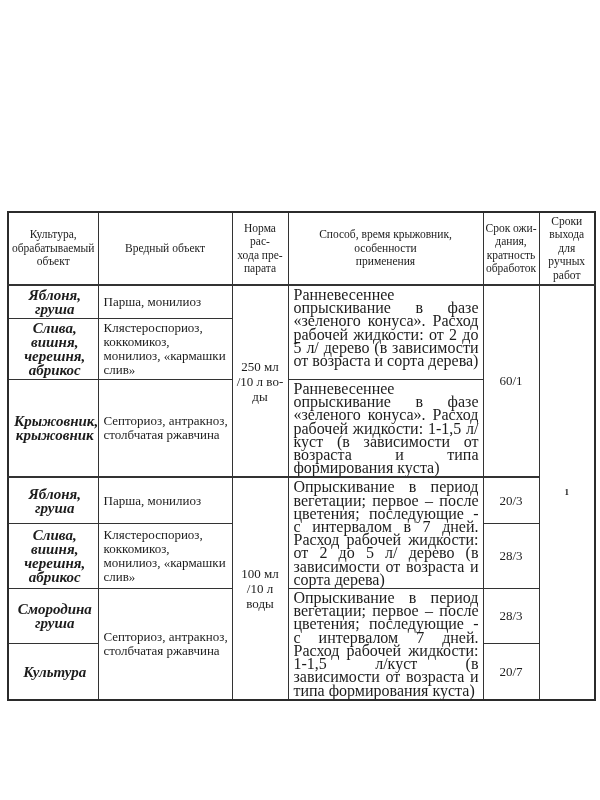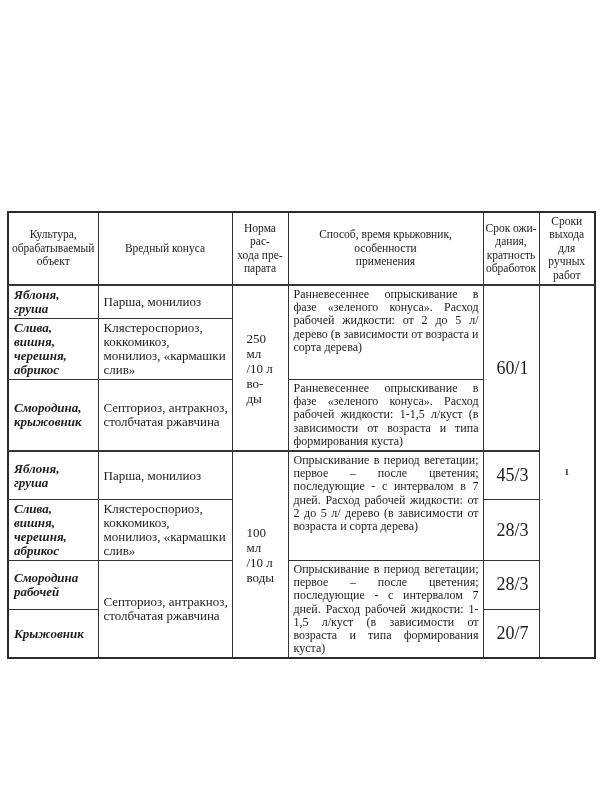--- a/index.html
+++ b/index.html
@@ -40,51 +40,52 @@
     white-space: pre-line;
     padding: 2px 1px;
     border-bottom-width: 2px;
   }
   
   tr.section-start td {
     border-top-width: 2px;
   }
   
   td.culture {
-    font-size: 13px;
+    font-size: 15px;
     line-height: 14px;
     font-weight: bold;
     font-style: italic;
-    text-align: left;
+    text-align: center;
     vertical-align: middle;
     padding: 2px 2px 2px 5px;
   }
   td.pest {
     font-size: 13px;
     line-height: 14px;
     text-align: left;
     vertical-align: middle;
     padding: 2px 3px 2px 5px;
   }
   td.dose {
     font-size: 13px;
     line-height: 15px;
+    text-align: center;
     vertical-align: middle;
     white-space: pre-line;
-    padding: 14px;
+    padding: 1px;
   }
   td.method {
-    font-size: 12px;
+    font-size: 16px;
     line-height: 13.2px;
     text-align: justify;
     vertical-align: top;
     padding: 2px 4px 2px 5px;
   }
   td.waiting {
-    font-size: 18px;
+    font-size: 13px;
     text-align: center;
     vertical-align: middle;
     padding: 13px;
   }
   td.manual {
     font-size: 9px;
     font-weight: bold;
     text-align: center;
     vertical-align: middle;
     padding: 1px;
@@ -102,21 +103,21 @@
       <col style="width:56px">
       <col style="width:195px">
       <col style="width:56px">
       <col style="width:56px">
     </colgroup>
     <thead>
       <tr style="height:67px">
         <th>Культура,
 обрабатываемый
 объект</th>
-        <th>Вредный конуса</th>
+        <th>Вредный объект</th>
         <th>Норма рас-
 хода пре-
 парата</th>
         <th>Способ, время крыжовник, особенности
 применения</th>
         <th>Срок ожи-
 дания,
 кратность
 обработок</th>
         <th>Сроки
@@ -134,44 +135,44 @@
 ды</td>
         <td class="method" rowspan="2">Ранневесеннее опрыскивание в фазе «зеленого конуса». Расход рабочей жидкости: от 2 до 5 л/ дерево (в зависимости от возраста и сорта дерева)</td>
         <td class="waiting" rowspan="3">60/1</td>
         <td class="manual" rowspan="7">1</td>
       </tr>
       <tr style="height:50px">
         <td class="culture">Слива, вишня, черешня, абрикос</td>
         <td class="pest">Клястероспориоз, коккомикоз, монилиоз, «кармашки слив»</td>
       </tr>
       <tr style="height:67px">
-        <td class="culture">Смородина, крыжовник</td>
+        <td class="culture">Крыжовник, крыжовник</td>
         <td class="pest">Септориоз, антракноз, столбчатая ржавчина</td>
         <td class="method">Ранневесеннее опрыскивание в фазе «зеленого конуса». Расход рабочей жидкости: 1-1,5 л/куст (в зависимости от возраста и типа формирования куста)</td>
       </tr>
       <tr style="height:25px" class="section-start">
         <td class="culture">Яблоня, груша</td>
         <td class="pest">Парша, монилиоз</td>
         <td class="dose" rowspan="4">100 мл
 /10 л
 воды</td>
         <td class="method" rowspan="2">Опрыскивание в период вегетации; первое – после цветения; последующие - с интервалом в 7 дней. Расход рабочей жидкости: от 2 до 5 л/ дерево (в зависимости от возраста и сорта дерева)</td>
-        <td class="waiting">45/3</td>
+        <td class="waiting">20/3</td>
       </tr>
       <tr style="height:60px">
         <td class="culture">Слива, вишня, черешня, абрикос</td>
         <td class="pest">Клястероспориоз, коккомикоз, монилиоз, «кармашки слив»</td>
         <td class="waiting">28/3</td>
       </tr>
       <tr style="height:40px">
-        <td class="culture">Смородина рабочей</td>
+        <td class="culture">Смородина груша</td>
         <td class="pest" rowspan="2">Септориоз, антракноз, столбчатая ржавчина</td>
         <td class="method" rowspan="2">Опрыскивание в период вегетации; первое – после цветения; последующие - с интервалом 7 дней. Расход рабочей жидкости: 1-1,5 л/куст (в зависимости от возраста и типа формирования куста)</td>
         <td class="waiting">28/3</td>
       </tr>
       <tr style="height:41px">
-        <td class="culture">Крыжовник</td>
+        <td class="culture">Культура</td>
         <td class="waiting">20/7</td>
       </tr>
     </tbody>
   </table>
 
 </div>
 
 </body></html>

